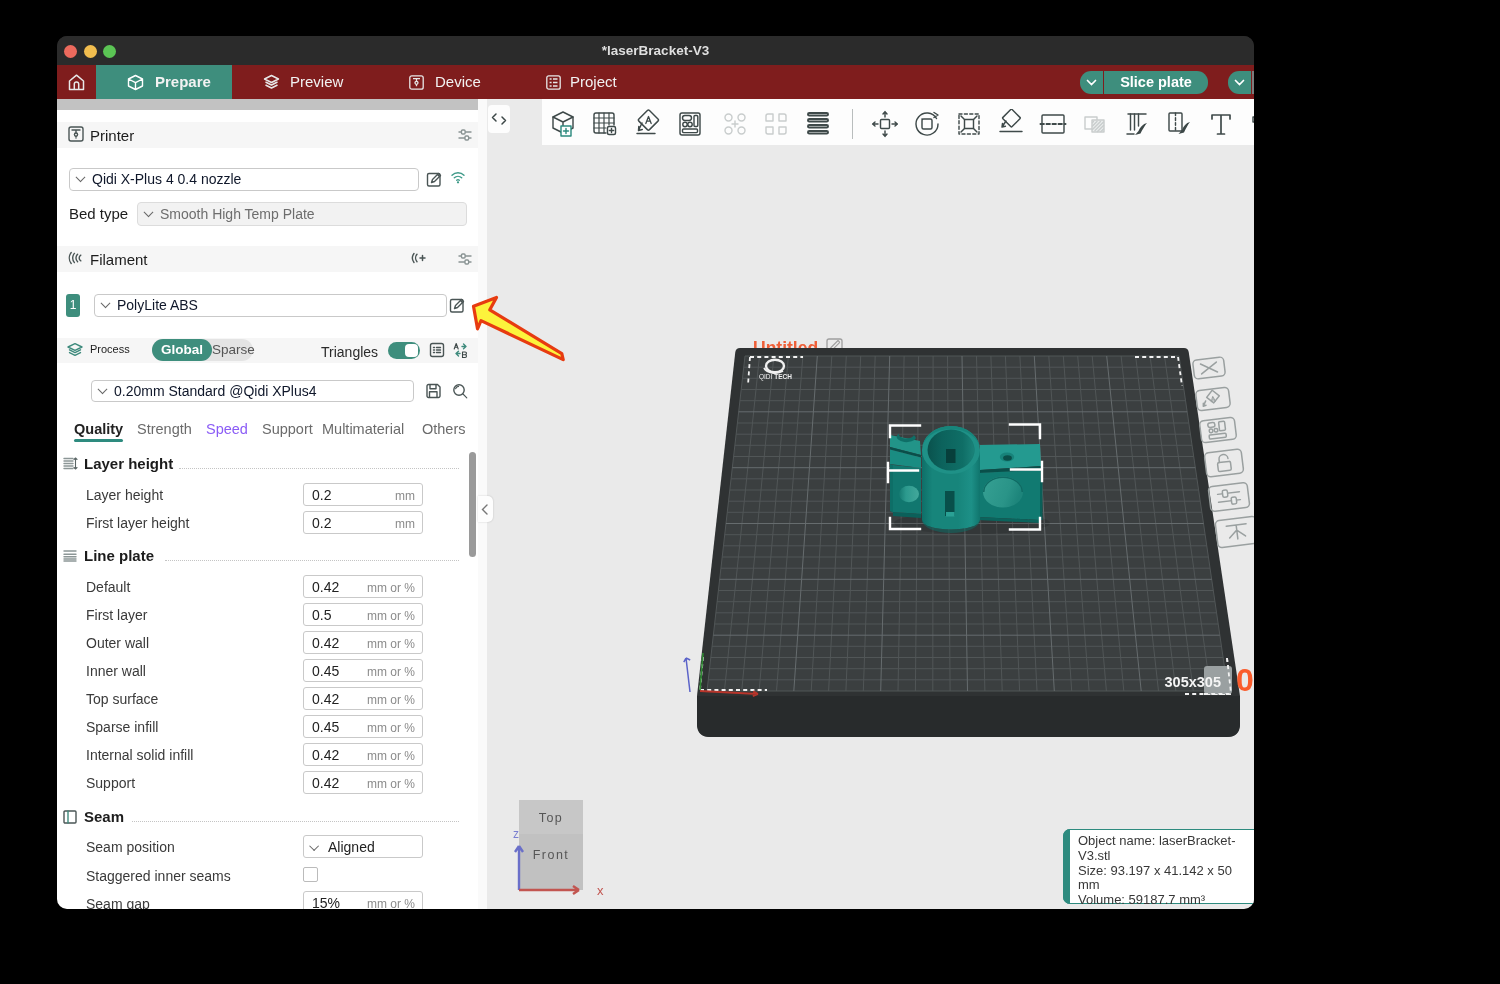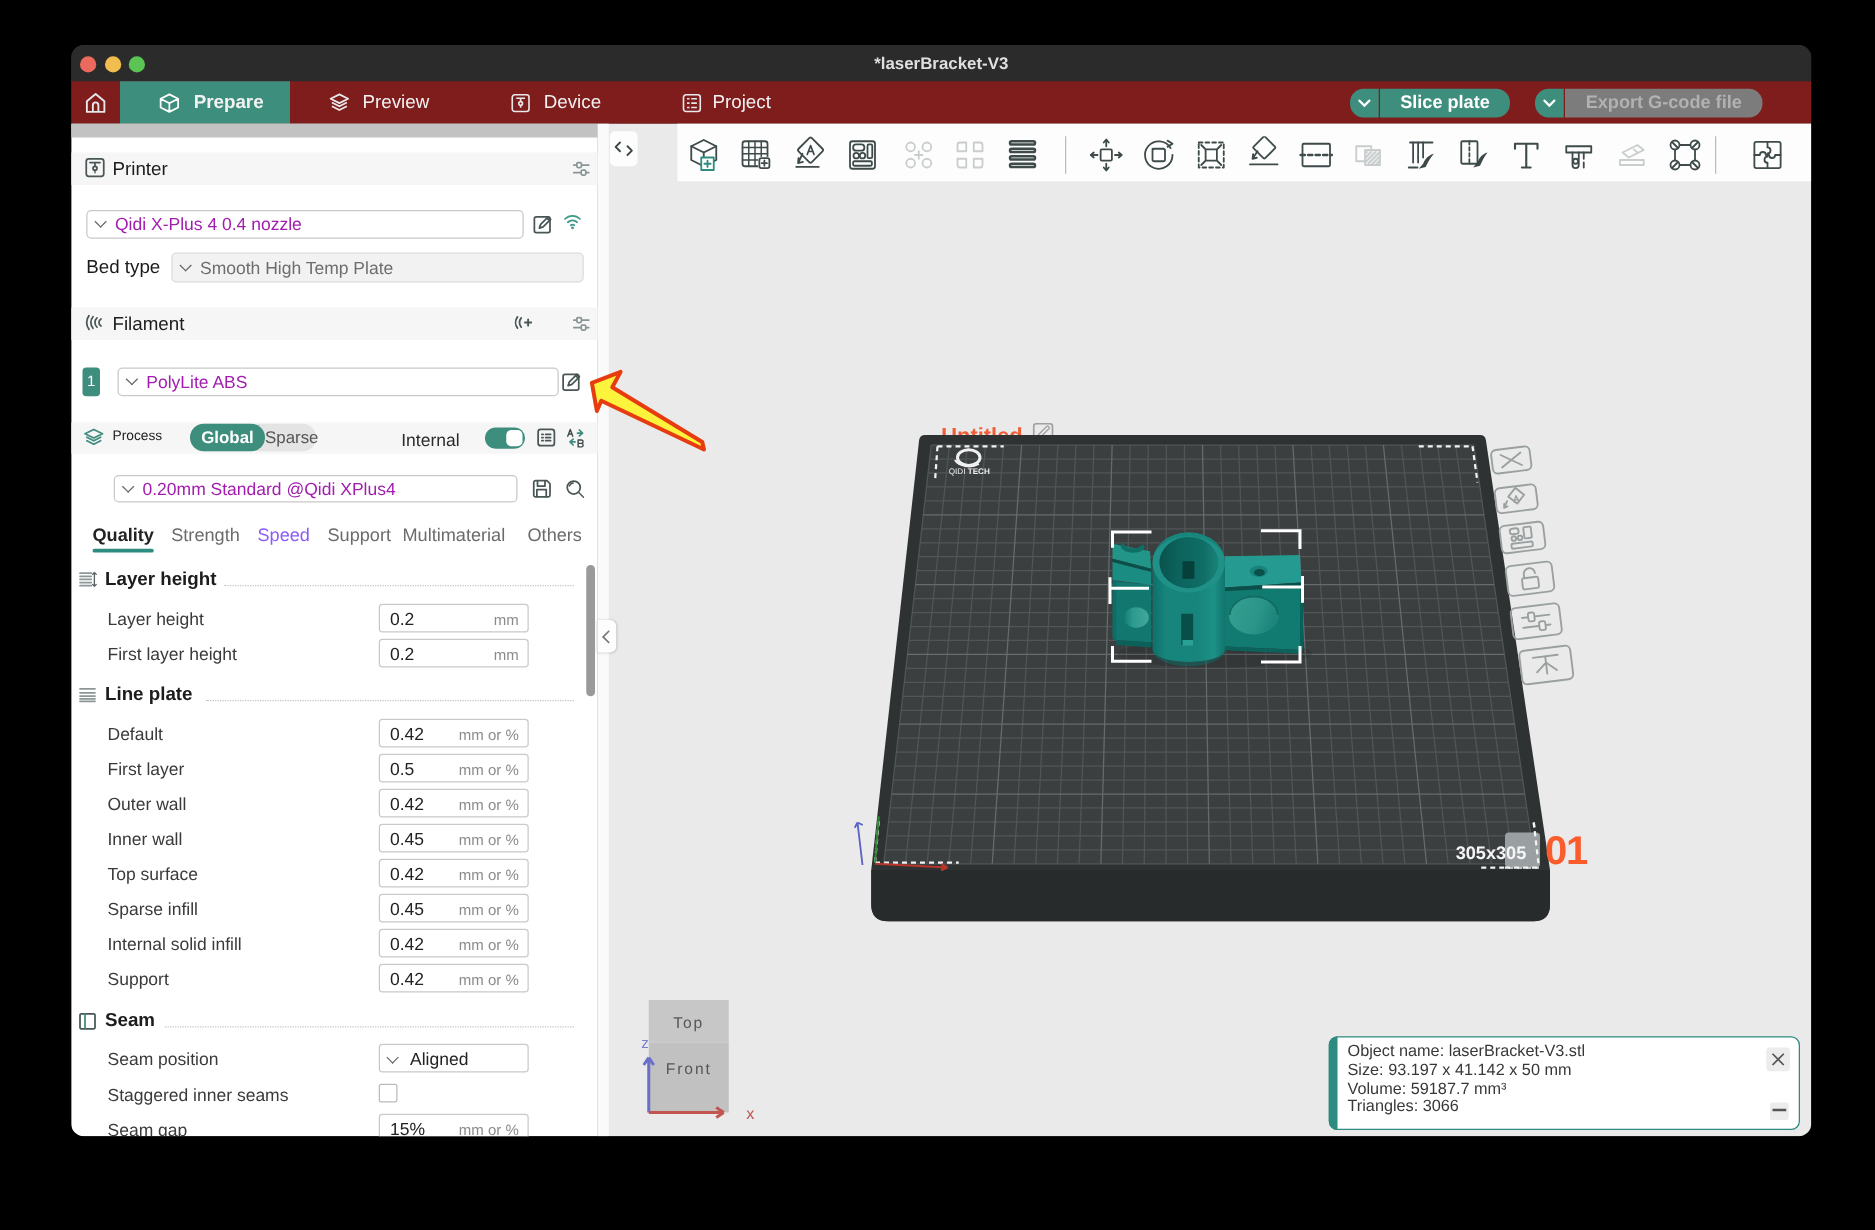--- a/index.html
+++ b/index.html
@@ -1,24 +1,24 @@
 <!DOCTYPE html>
 <html><head><meta charset="utf-8"><style>
 *{margin:0;padding:0;box-sizing:border-box}
 body{width:1500px;height:984px;background:#000;font-family:"Liberation Sans",sans-serif;position:relative;overflow:hidden}
-#win{position:absolute;left:57px;top:36px;width:1392px;height:873px;border-radius:10px;overflow:hidden;background:#2b2b2b}
+#win{position:absolute;left:57px;top:36px;width:1197px;height:873px;border-radius:10px;overflow:hidden;background:#2b2b2b}
 #titlebar{position:absolute;left:0;top:0;width:100%;height:29px;background:#2b2b2b}
 #titlebar .t{color:#dfdfdf;font-weight:bold;font-size:13.5px;text-align:center;line-height:30px}
 .tl{position:absolute;top:9px;width:13px;height:13px;border-radius:50%}
 #tabbar{position:absolute;left:0;top:29px;width:100%;height:34px;background:#7f1d1d}
 .tab{position:absolute;top:0;height:34px;color:#f2f2f2;font-size:15px;line-height:34px}
 #sidebar{position:absolute;left:0;top:63px;width:421px;bottom:0;background:#fff}
 .shead{position:absolute;left:0;width:421px;height:26px;background:#f6f6f6}
 .shead .tt{position:absolute;left:33px;top:5px;font-size:15px;color:#1c1c1c}
-.combo{position:absolute;border:1px solid #c9c9c9;border-radius:4px;background:#fff;font-size:14px;color:#a21caf}
+.combo{position:absolute;border:1px solid #c9c9c9;border-radius:4px;background:#fff;font-size:14px;color:#0f172a}
 .combo .chev{position:absolute;left:7px;top:45%;width:7px;height:7px;border-left:1.4px solid #666;border-bottom:1.4px solid #666;transform:translateY(-60%) rotate(-45deg)}
 .combo .cv{position:absolute;left:22px;top:0;line-height:21px;white-space:nowrap}
 .plabel{position:absolute;left:29px;font-size:14px;color:#3a3a3a;white-space:nowrap}
 .pin{position:absolute;left:246px;width:120px;height:23px;border:1px solid #c9c9c9;border-radius:3px;background:#fff}
 .pin span{position:absolute;left:8px;top:3px;font-size:14px;color:#222}
 .pin i{position:absolute;right:7px;top:5px;font-size:12px;color:#8b8b8b;font-style:normal}
 .ghead{position:absolute;left:27px;font-size:15px;font-weight:bold;color:#1c1c1c;white-space:nowrap}
 .dots{position:absolute;height:1px;border-top:1px dotted #c4c4c4}
 </style></head><body>
 <div id="win">
@@ -435,21 +435,21 @@
 
     <div class="shead" style="top:239px;height:25px">
         <div class="tt" style="font-size:11px">Process</div>
       </div>
     <svg style="position:absolute;left:9px;top:242px" width="18" height="18" viewBox="0 0 18 18" fill="none" stroke="#4a5555" stroke-width="1.4" stroke-linecap="round" stroke-linejoin="round">
         <path d="M9 2.6 L16 6 L9 9.4 L2 6 Z M3.5 8.8 L9 11.6 L14.5 8.8 M3.5 11.6 L9 14.4 L14.5 11.6" stroke="#3f8b7d"></path>
       </svg>
     <div style="position:absolute;left:95px;top:240px;width:101px;height:22px;background:#e4e4e4;border-radius:11px"></div>
     <div style="position:absolute;left:95px;top:240px;width:60px;height:22px;background:#3e8e7d;border-radius:11px;color:#fff;font-size:13.5px;font-weight:bold;text-align:center;line-height:22px">Global</div>
     <div style="position:absolute;left:155px;top:240px;width:44px;height:22px;color:#555;font-size:13.5px;line-height:22px">Sparse</div>
-    <div style="position:absolute;left:264px;top:245px;font-size:14px;color:#2b2b2b">Internal</div>
+    <div style="position:absolute;left:264px;top:245px;font-size:14px;color:#2b2b2b">Triangles</div>
     <div style="position:absolute;left:331px;top:243px;width:32px;height:17px;background:#3e8e7d;border-radius:9px"></div>
     <div style="position:absolute;left:348px;top:245px;width:13px;height:13px;background:#fff;border-radius:4px"></div>
     <svg style="position:absolute;left:371px;top:242px" width="18" height="18" viewBox="0 0 18 18" fill="none" stroke="#4a5555" stroke-width="1.4" stroke-linecap="round" stroke-linejoin="round">
         <rect x="2.5" y="2.5" width="13" height="13" rx="2"></rect>
         <path d="M5.5 6.5 h1 M8.5 6.5 h4 M5.5 9 h1 M8.5 9 h4 M5.5 11.5 h1 M8.5 11.5 h4"></path>
       </svg>
       <svg style="position:absolute;left:395px;top:242px" width="18" height="18" viewBox="0 0 18 18" fill="none" stroke="#4a5555" stroke-width="1.4" stroke-linecap="round" stroke-linejoin="round">
         <path d="M2.2 8 L4.2 2.5 L6.2 8 M2.9 6.2 h2.6" stroke="#3c4747" stroke-width="1.1"></path>
         <path d="M10.5 11 v5.5 h2.6 a1.4 1.4 0 0 0 0 -2.8 h-2.6 h2.6 a1.35 1.35 0 0 0 0 -2.7 Z" stroke="#3c4747" stroke-width="1.1"></path>
         <path d="M10 5.5 h4 l-2.5 -2.5 M14 5.5 l-2.5 2.2" stroke="#3f8b7d"></path>

